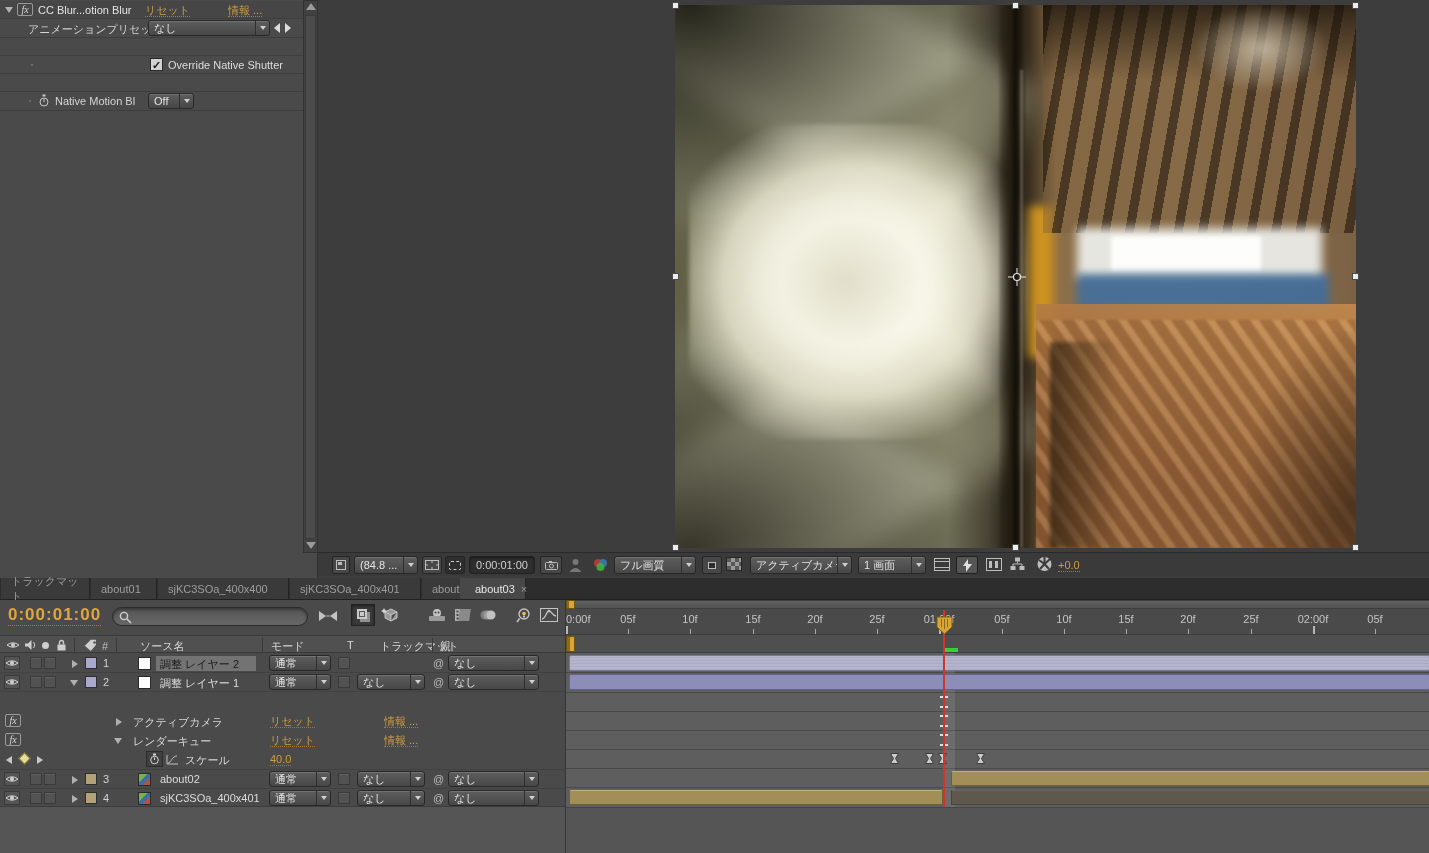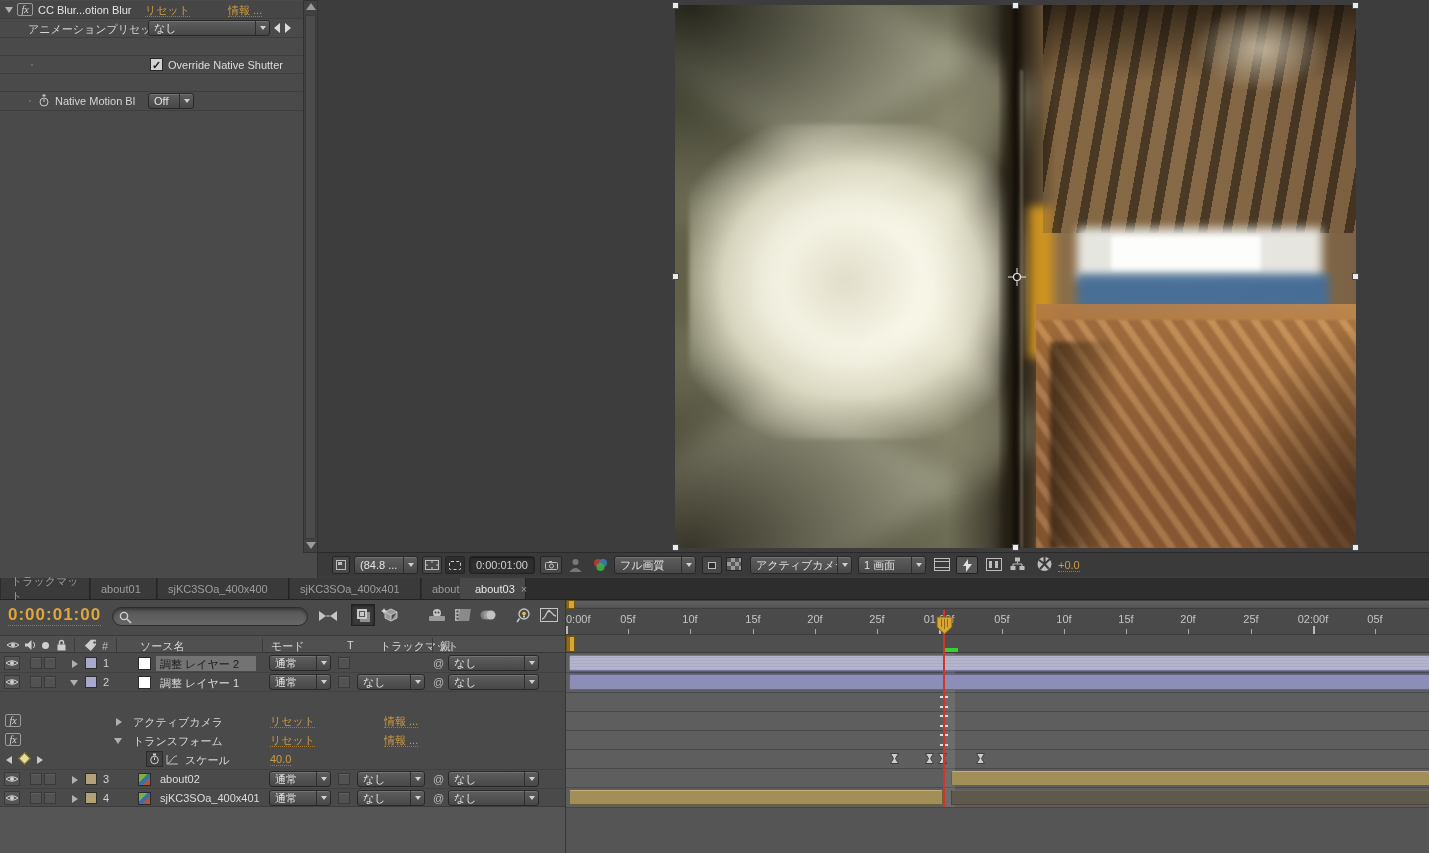--- a/index.html
+++ b/index.html
@@ -469,21 +469,21 @@
       <span class="fxbadge abs" style="left:5px;top:2px">fx</span>
       <span class="tri-r abs" style="left:116px;top:6px"></span>
       <span class="abs" style="left:133px;top:3px;color:#d8d8d8">アクティブカメラ</span>
       <span class="link abs" style="left:270px;top:3px">リセット</span>
       <span class="link abs" style="left:384px;top:3px">情報 ...</span>
     </div>
 
     <div class="abs" style="left:0;top:131px;width:565px;height:19px">
       <span class="fxbadge abs" style="left:5px;top:2px">fx</span>
       <span class="tri-d abs" style="left:114px;top:7px"></span>
-      <span class="abs" style="left:133px;top:3px;color:#d8d8d8">トランスフォーム</span>
+      <span class="abs" style="left:133px;top:3px;color:#d8d8d8">レンダーキュー</span>
       <span class="link abs" style="left:270px;top:3px">リセット</span>
       <span class="link abs" style="left:384px;top:3px">情報 ...</span>
     </div>
 
     <div class="abs" style="left:0;top:150px;width:556px;height:19px">
       <span class="abs" style="left:6px;top:6px;width:0;height:0;border-right:6px solid #c8c8c8;border-top:4px solid transparent;border-bottom:4px solid transparent"></span>
       <span class="abs" style="left:20px;top:4px;width:9px;height:9px;background:#e8dc9a;border:1px solid #6a5a20;transform:rotate(45deg)"></span>
       <span class="abs" style="left:37px;top:6px;width:0;height:0;border-left:6px solid #c8c8c8;border-top:4px solid transparent;border-bottom:4px solid transparent"></span>
       <span class="abs" style="left:146px;top:1px;width:17px;height:16px;background:#404040;border:1px solid #2c2c2c;display:flex;align-items:center;justify-content:center">
           <svg width="11" height="12">

